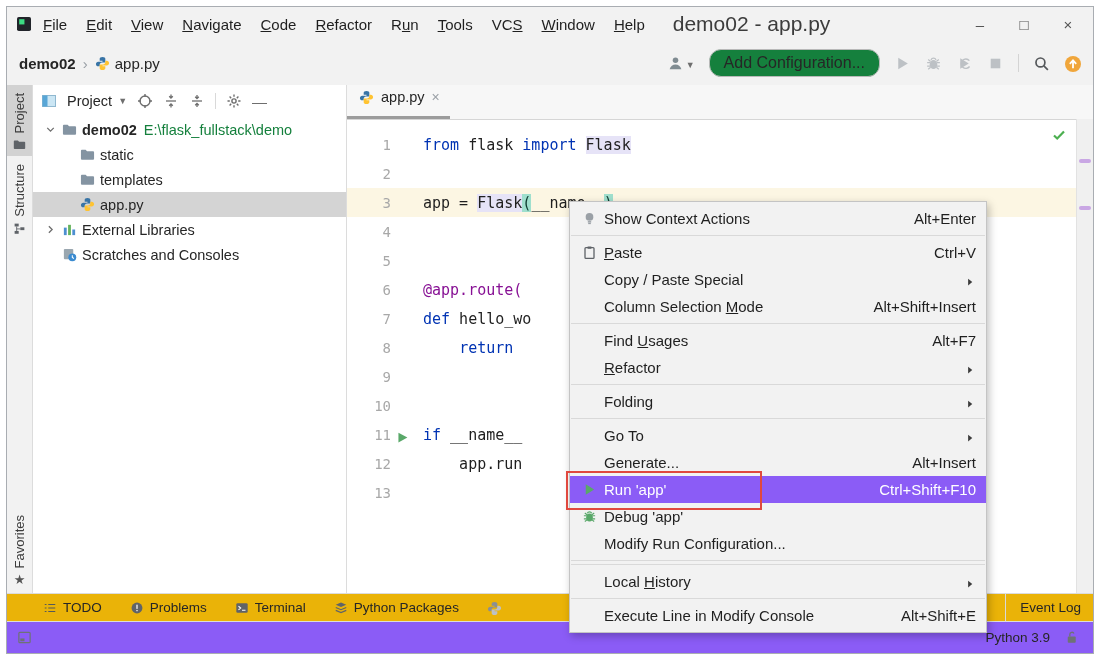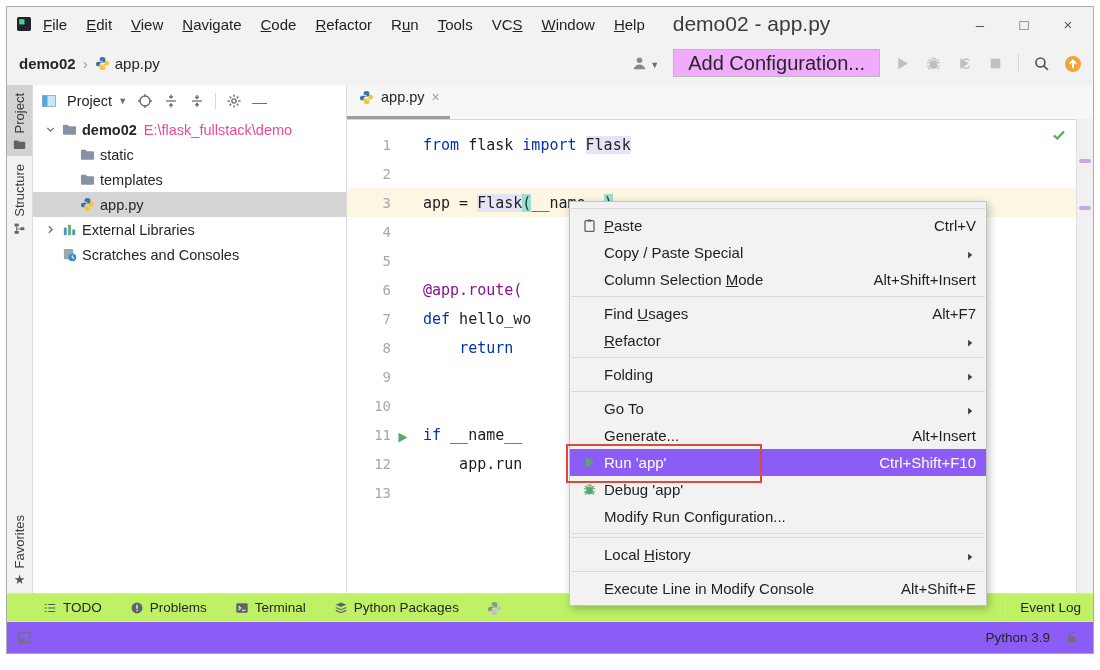--- a/index.html
+++ b/index.html
@@ -17,22 +17,22 @@
   .win-controls span{width:14px;text-align:center;}
   
   .toolbar{height:44px;display:flex;align-items:center;padding:0 12px;background:#F2F2F2;}
   .crumb{font-size:15px;color:#262626;}
   .crumb.bold{font-weight:bold;}
   .crumb-sep{color:#9aa0a6;margin:0 7px;font-size:15px;}
   .icon14{width:15px;height:15px;display:inline-block;vertical-align:-2px;}
   .icon16{width:17px;height:17px;display:inline-block;vertical-align:middle;}
   .toolbar-right{margin-left:auto;display:flex;align-items:center;gap:14px;}
   .caret{font-size:9px;color:#6e6e6e;margin-left:2px;}
-  .add-config{background:#f0abfc;border:1px solid #B9B9B9;border-radius:0;height:28px;
-    padding:0 14px;font-size:20px;color:#262626;font-family:inherit;}
+  .add-config{background:#15803d;border:1px solid #B9B9B9;border-radius:12px;height:28px;
+    padding:0 14px;font-size:16px;color:#262626;font-family:inherit;}
   .tb-divider{width:1px;height:18px;background:#D4D4D4;}
   
   .main{position:absolute;left:0;top:78px;right:0;bottom:60px;display:flex;background:#fff;}
   .stripe-left{width:26px;background:#F2F2F2;border-right:1px solid #DCDCDC;display:flex;
     flex-direction:column;align-items:center;box-sizing:border-box;}
   .vtab{display:flex;flex-direction:column;align-items:center;padding:8px 0 6px;width:100%;gap:4px;}
   .vtab.active{background:#D2D2D2;}
   .vlabel{writing-mode:vertical-rl;transform:rotate(180deg);font-size:13px;color:#3c3c3c;}
   .vtab .icon14{width:13px;height:13px;}
   .stripe-spacer{flex:1;}
@@ -44,21 +44,21 @@
   .pp-header .hicon{width:16px;height:16px;}
   .pp-caret{font-size:9px;color:#6e6e6e;margin-left:-4px;}
   .pp-div{width:1px;height:16px;background:#D9D9D9;}
   .pp-minus{color:#6e6e6e;font-size:15px;}
   .tree{font-size:14.5px;color:#262626;}
   .tree-row{height:25px;display:flex;align-items:center;white-space:nowrap;overflow:hidden;}
   .tree-row.selected{background:#D4D4D4;}
   .tw-exp{width:18px;flex:0 0 auto;display:flex;justify-content:center;}
   .tw-icon{width:20px;flex:0 0 auto;display:flex;justify-content:center;margin-right:3px;}
   .tree-label.bold{font-weight:bold;}
-  .tree-path{color:#ec4899;margin-left:7px;}
+  .tree-path{color:#15803d;margin-left:7px;}
   
   .editor{flex:1;position:relative;background:#fff;overflow:hidden;}
   .tabbar{height:34px;background:#F7F7F7;border-bottom:1px solid #D6D6D6;display:flex;align-items:flex-end;}
   .tab{display:flex;align-items:center;gap:7px;padding:0 10px 7px 12px;font-size:14.5px;color:#262626;
     border-bottom:3px solid #9C9C9C;height:24px;}
   .tab-close{color:#9aa0a6;font-size:14px;}
   .code-area{position:relative;padding-top:10px;font-family:"DejaVu Sans Mono",monospace;font-size:15px;}
   .crow{display:flex;height:29px;align-items:center;}
   .crow.current{background:#FCF6E3;}
   .gut{width:62px;flex:0 0 auto;text-align:right;padding-right:18px;box-sizing:border-box;
@@ -82,21 +82,21 @@
   .ctx-label{flex:0 1 auto;}
   .ctx-spacer{flex:1;}
   .ctx-shortcut{font-size:15px;color:#1f1f1f;}
   .ctx-arrow{width:12px;height:12px;}
   .ctx-sep{height:1px;background:#D9D9D9;margin:3px 1px;}
   .ctx-item.hi{background:#8b5cf6;color:#fff;}
   .ctx-item.hi .ctx-shortcut{color:#fff;}
   .red-annot{position:absolute;left:-4px;top:-5px;width:192px;height:35px;border:2px solid #E0483E;
     pointer-events:none;}
   
-  .btoolbar{position:absolute;left:0;right:0;bottom:32px;height:28px;background:#bef264;
+  .btoolbar{position:absolute;left:0;right:0;bottom:32px;height:28px;background:#eab308;
     border-top:1px solid #DCDCDC;display:flex;align-items:center;padding-left:36px;box-sizing:border-box;}
   .btab{display:flex;align-items:center;gap:6px;font-size:13.5px;color:#262626;margin-right:28px;}
   .btab .icon14{width:14px;height:14px;}
   .event-log{position:absolute;right:12px;top:0;bottom:0;display:flex;align-items:center;
     border-left:1px solid #D9D9D9;padding-left:14px;font-size:13.5px;color:#262626;}
   .statusbar{position:absolute;left:0;right:0;bottom:0;height:32px;background:#8b5cf6;
     border-top:1px solid #DCDCDC;display:flex;align-items:center;padding:0 10px;box-sizing:border-box;}
   .sb-right{position:absolute;right:14px;display:flex;align-items:center;gap:14px;font-size:13.5px;color:#262626;}
 </style>
 </head>
@@ -369,20 +369,32 @@
             <path d="M3 8.5l3.2 3L13 4.5" stroke="#4CAF50" stroke-width="2.2" fill="none"></path>
           </svg></span>
       <div class="err-stripe">
         <div class="stripe-mark" style="top:40px"></div>
         <div class="stripe-mark" style="top:87px"></div>
       </div>
     </div>
   </div>
 
   <div class="ctx-menu" id="ctx-menu">
+      <div class="ctx-item">
+        <span class="ctx-icon">
+          <svg viewBox="0 0 16 16" width="15" height="15">
+            <circle cx="8" cy="6.3" r="4.1" fill="#9AA0A6"></circle>
+            <rect x="6.2" y="10.8" width="3.6" height="1.6" fill="#9AA0A6"></rect>
+            <rect x="6.6" y="12.8" width="2.8" height="1.2" fill="#9AA0A6"></rect>
+          </svg>
+        </span>
+        <span class="ctx-label">Show Context Actions</span>
+        <span class="ctx-spacer"></span>
+        <span class="ctx-shortcut">Alt+Enter</span>
+      </div>
       <div class="ctx-sep"></div>
       <div class="ctx-item">
         <span class="ctx-icon">
           <svg viewBox="0 0 16 16" width="15" height="15">
             <rect x="3.2" y="2.8" width="9.6" height="11.4" rx="1" fill="none" stroke="#5f6368" stroke-width="1.4"></rect>
             <rect x="6" y="1.6" width="4" height="2.4" fill="#5f6368"></rect>
           </svg>
         </span>
         <span class="ctx-label"><span class="mn">P</span>aste</span>
         <span class="ctx-spacer"></span>

